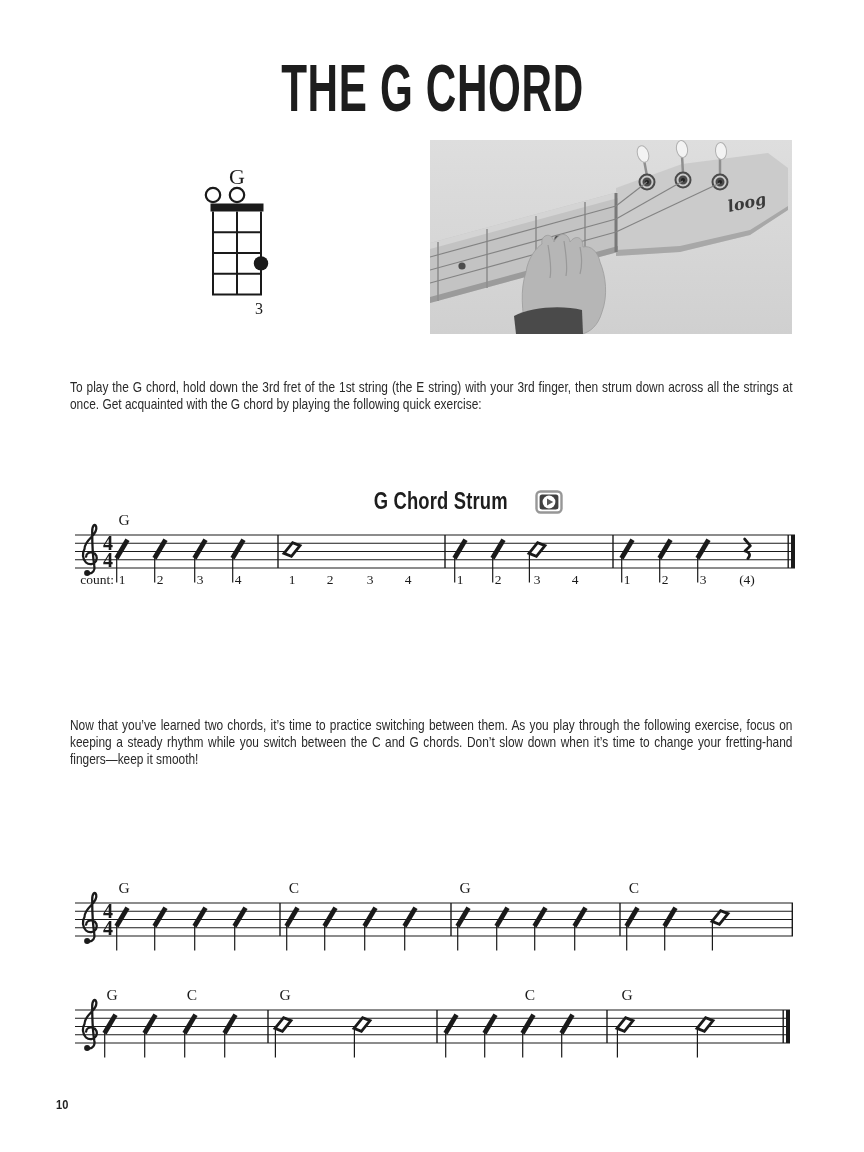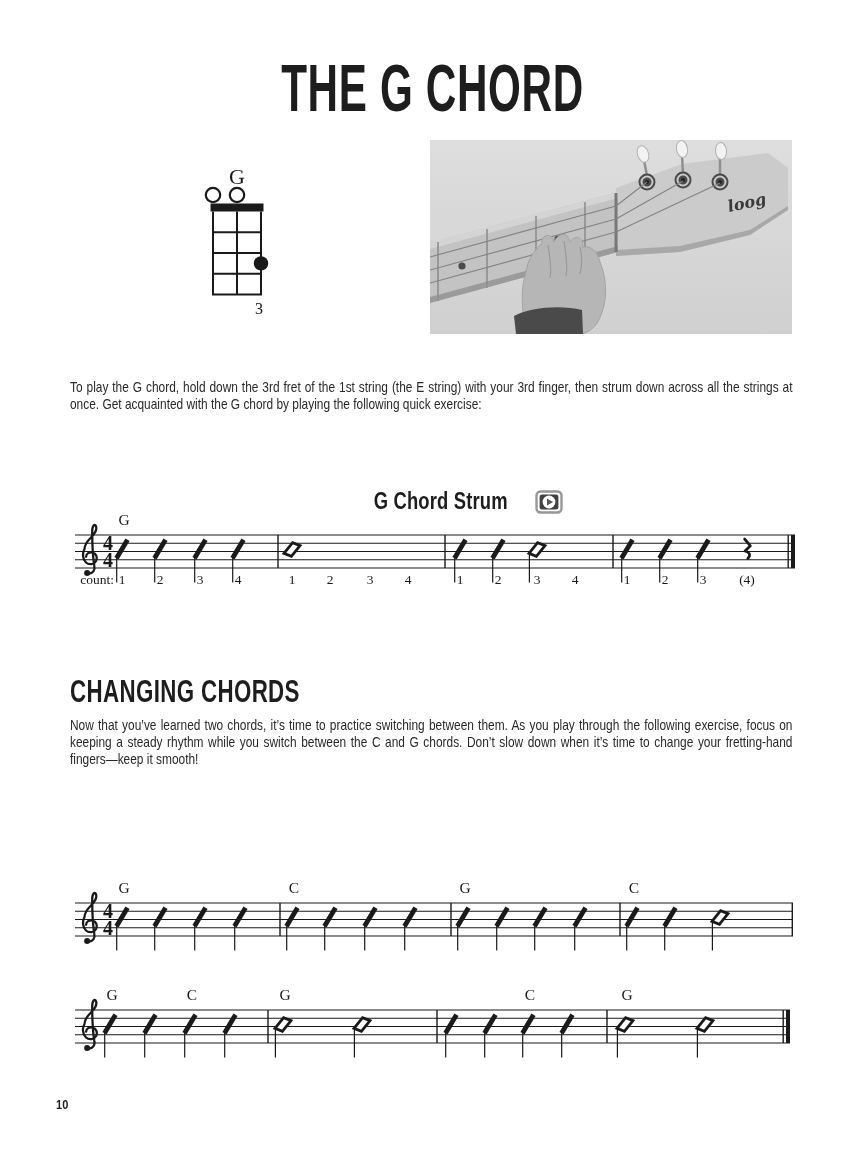--- a/index.html
+++ b/index.html
@@ -200,23 +200,20 @@
         <line x1="697.5" y1="55.3" x2="708.5" y2="36.7" stroke="#1a1a1a" stroke-width="4.8"></line>
         <line x1="697.7" y1="55" x2="697.7" y2="79.5" stroke="#1a1a1a" stroke-width="1.2"></line>
         <path d="M 744.6,36 L 750.4,42.8 L 745,48 C 750.2,49.6 750.8,52.4 747.8,55.6" fill="none" stroke="#1a1a1a" stroke-width="2.7" stroke-linecap="round" stroke-linejoin="round"></path>
         <text x="627" y="81" text-anchor="middle" font-size="13.5" font-family="Liberation Serif, serif" fill="#1a1a1a">1</text>
         <text x="665" y="81" text-anchor="middle" font-size="13.5" font-family="Liberation Serif, serif" fill="#1a1a1a">2</text>
         <text x="703" y="81" text-anchor="middle" font-size="13.5" font-family="Liberation Serif, serif" fill="#1a1a1a">3</text>
         <text x="747" y="81" text-anchor="middle" font-size="13.5" font-family="Liberation Serif, serif" fill="#1a1a1a">(4)</text>
         <text x="114" y="81" text-anchor="end" font-size="13.5" font-family="Liberation Serif, serif" fill="#1a1a1a">count:</text>
       </svg></div>
 
-  <div class="section-heading">
-    <span>CHANGING CHORDS</span>
-  </div>
 
   <p class="body-text" id="changing-text">Now that you’ve learned two chords, it’s time to practice switching between them. As you play through the following exercise, focus on keeping a steady rhythm while you switch between the C and G chords. Don’t slow down when it’s time to change your fretting-hand fingers—keep it smooth!</p>
 
 
   <div class="staff-block" id="staff-1"><svg width="864" height="95" viewBox="0 0 864 95">
         <line x1="75" y1="33" x2="793" y2="33" stroke="#1a1a1a" stroke-width="1.1"></line>
         <line x1="75" y1="41.25" x2="793" y2="41.25" stroke="#1a1a1a" stroke-width="1.1"></line>
         <line x1="75" y1="49.5" x2="793" y2="49.5" stroke="#1a1a1a" stroke-width="1.1"></line>
         <line x1="75" y1="57.75" x2="793" y2="57.75" stroke="#1a1a1a" stroke-width="1.1"></line>
         <line x1="75" y1="66" x2="793" y2="66" stroke="#1a1a1a" stroke-width="1.1"></line>

